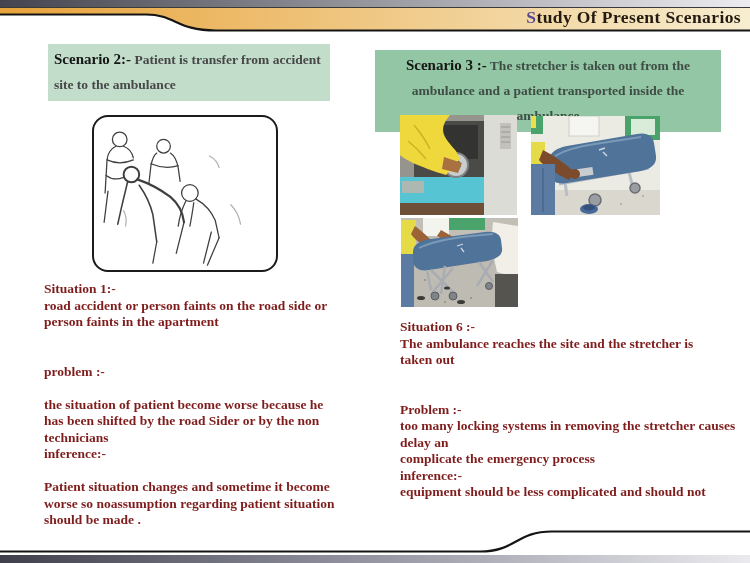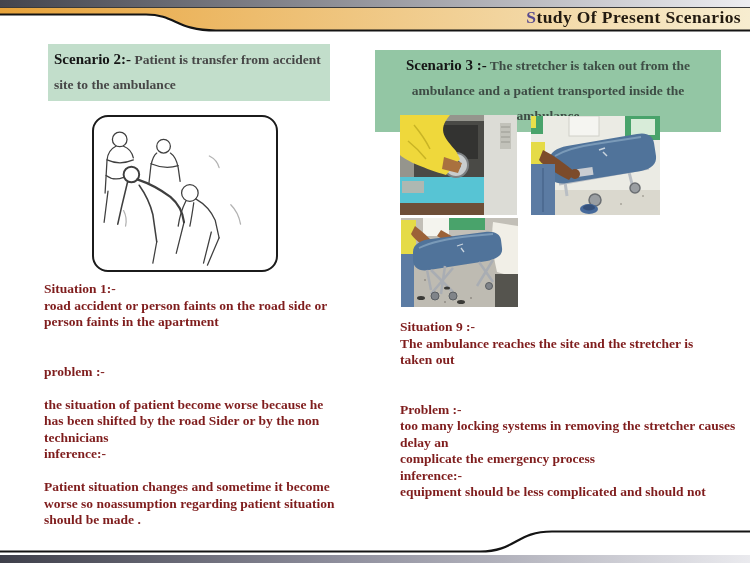--- a/index.html
+++ b/index.html
@@ -197,21 +197,21 @@
 problem :-
 
 the situation of patient become worse because he
 has been shifted by the road Sider or by the non
 technicians
 inference:-
 
 Patient situation changes and sometime it become
 worse so noassumption regarding patient situation
 should be made .</div>
-  <div class="body-text body-right">Situation 9 :-
+  <div class="body-text body-right">Situation 6 :-
 The ambulance reaches the site and the stretcher is
 taken out
 
 
 Problem :-
 too many locking systems in removing the stretcher causes
 delay an
 complicate the emergency process
 inference:-
 equipment should be less complicated and should not</div>

